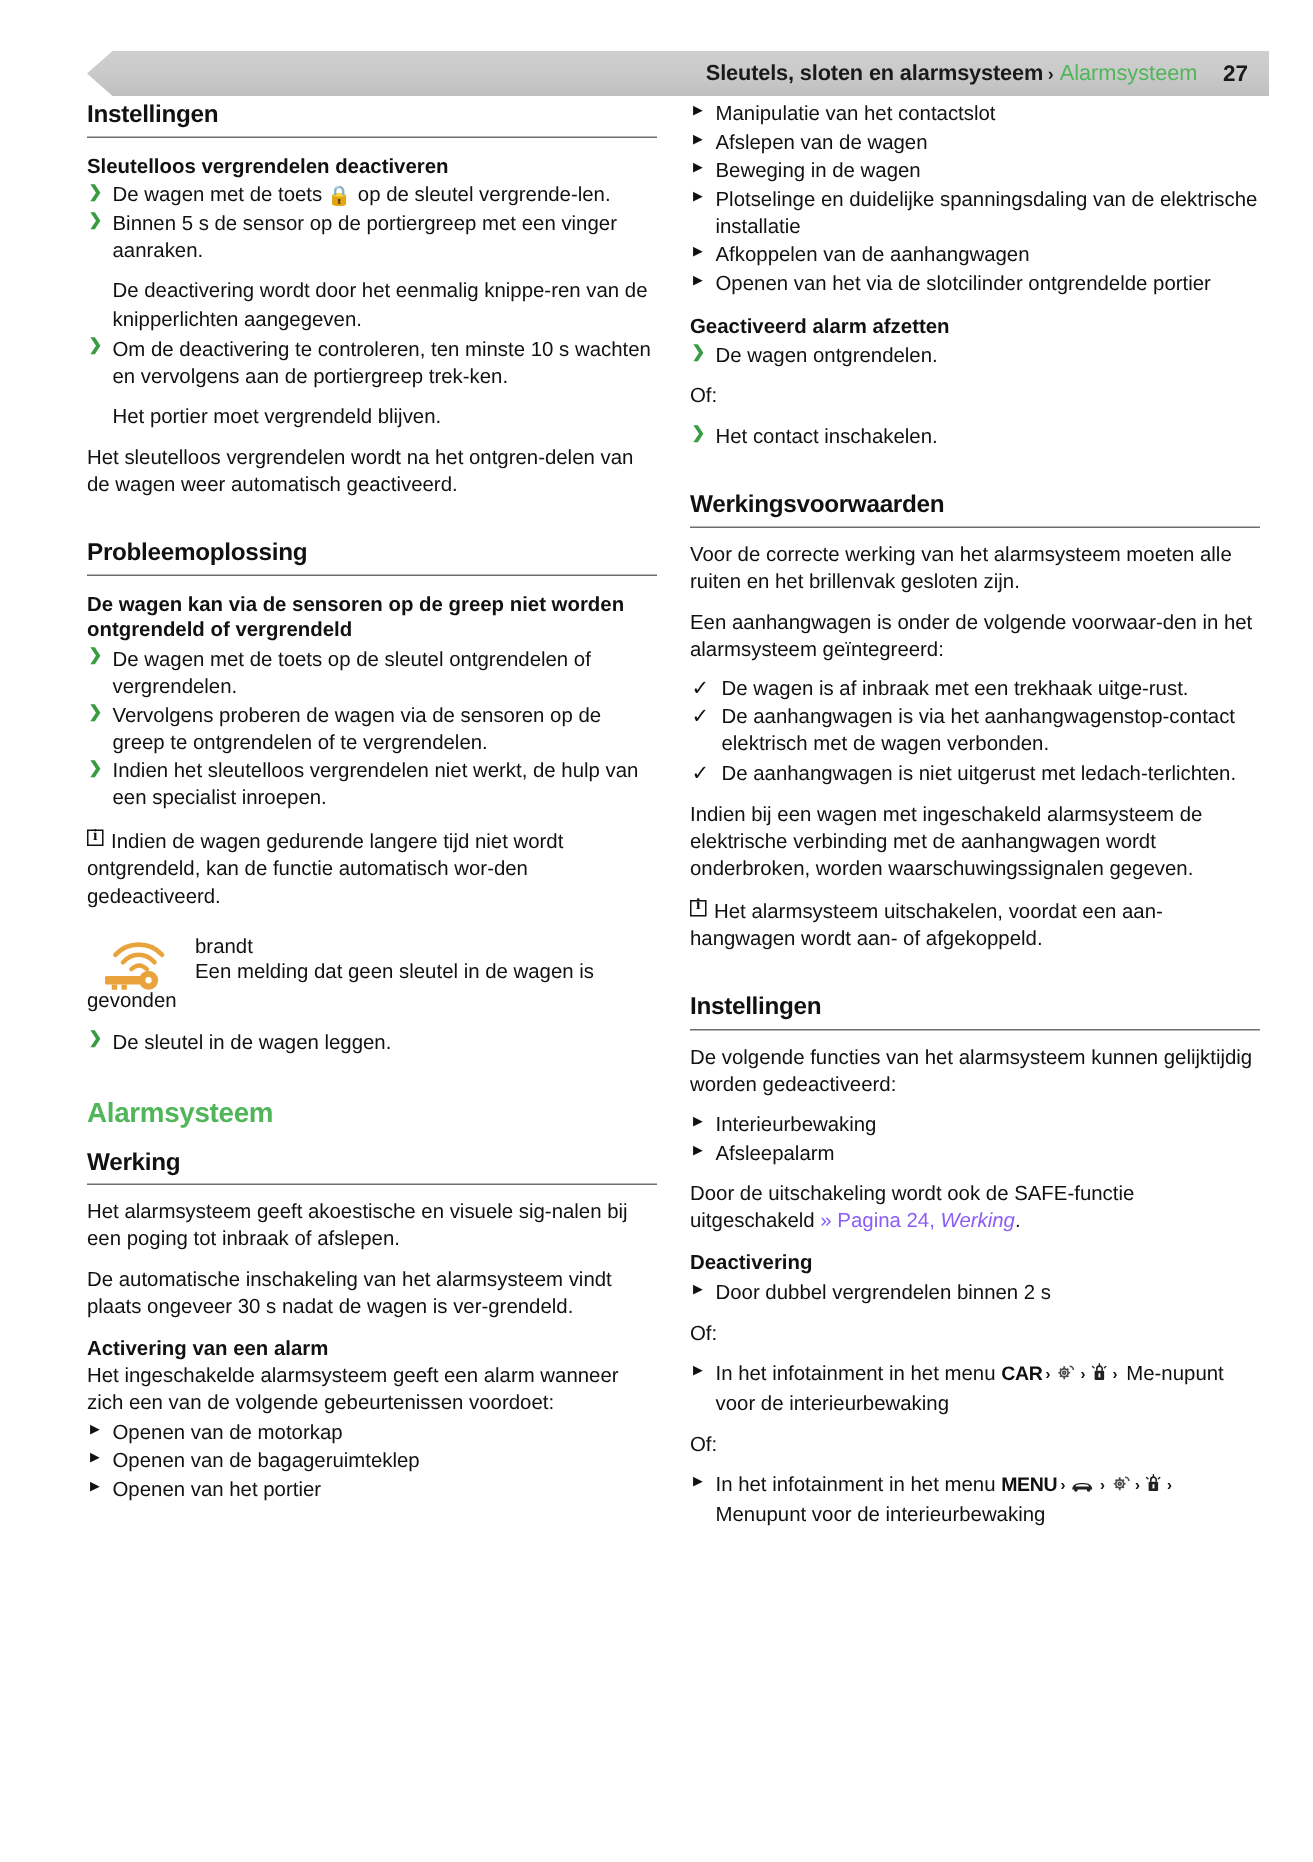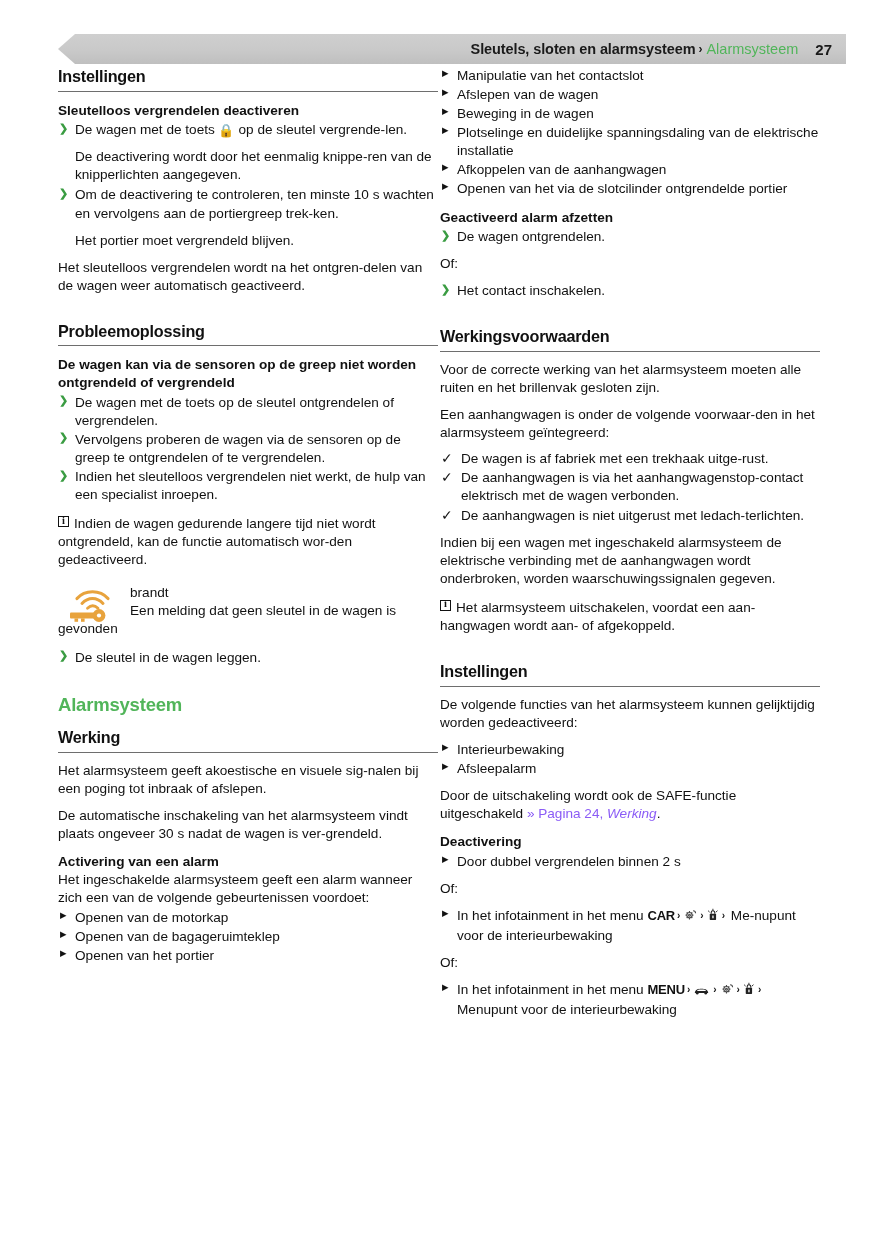--- a/index.html
+++ b/index.html
@@ -65,21 +65,21 @@
 
   
   .col {
     position: absolute;
     top: 66px;
     width: 380px;
     font-size: 13.6px;
     line-height: 1.33;
   }
   .col-left  { left: 58px; }
-  .col-right { left: 440px; }
+  .col-right { left: 460px; }
 
   
   h1.sec-title {
     font-size: 18.5px;
     color: #51b55a;
     font-weight: bold;
     margin: 0 0 10px 0;
     letter-spacing: -0.2px;
   }
   h2.rule-head {
@@ -249,20 +249,21 @@
 <div class="col col-left">
 
   <h2 class="rule-head">Instellingen</h2>
 
   <h3 class="sub-head">Sleutelloos vergrendelen deactiveren</h3>
 
   <ul class="lst arrow">
     <li><span>De wagen met de toets</span>
       <span class="lock-glyph">🔒</span>
       <span>op de sleutel vergrende-len.</span></li>
+    <li>Binnen 5 s de sensor op de portiergreep met een vinger aanraken.</li>
   </ul>
   <div class="note-indent">De deactivering wordt door het eenmalig knippe-ren van de knipperlichten aangegeven.</div>
   <ul class="lst arrow">
     <li>Om de deactivering te controleren, ten minste 10 s wachten en vervolgens aan de portiergreep trek-ken.</li>
   </ul>
   <div class="note-indent">Het portier moet vergrendeld blijven.</div>
 
   <p class="para">Het sleutelloos vergrendelen wordt na het ontgren-delen van de wagen weer automatisch geactiveerd.</p>
 
   <div class="spacer-lg"></div>
@@ -345,21 +346,21 @@
   </ul>
 
   <div class="spacer-lg"></div>
 
   <h2 class="rule-head">Werkingsvoorwaarden</h2>
 
   <p class="para first">Voor de correcte werking van het alarmsysteem moeten alle ruiten en het brillenvak gesloten zijn.</p>
   <p class="para">Een aanhangwagen is onder de volgende voorwaar-den in het alarmsysteem geïntegreerd:</p>
 
   <ul class="lst check" style="margin-top:8px;">
-    <li>De wagen is af fabriek met een trekhaak uitge-rust.</li>
+    <li>De wagen is af inbraak met een trekhaak uitge-rust.</li>
     <li>De aanhangwagen is via het aanhangwagenstop-contact elektrisch met de wagen verbonden.</li>
     <li>De aanhangwagen is niet uitgerust met ledach-terlichten.</li>
   </ul>
 
   <p class="para">Indien bij een wagen met ingeschakeld alarmsysteem de elektrische verbinding met de aanhangwagen wordt onderbroken, worden waarschuwingssignalen gegeven.</p>
 
   <p class="info-note"><span class="info-box"></span><span>Het alarmsysteem uitschakelen, voordat een aan-hangwagen wordt aan- of afgekoppeld.</span></p>
 
   <div class="spacer-lg"></div>
 

